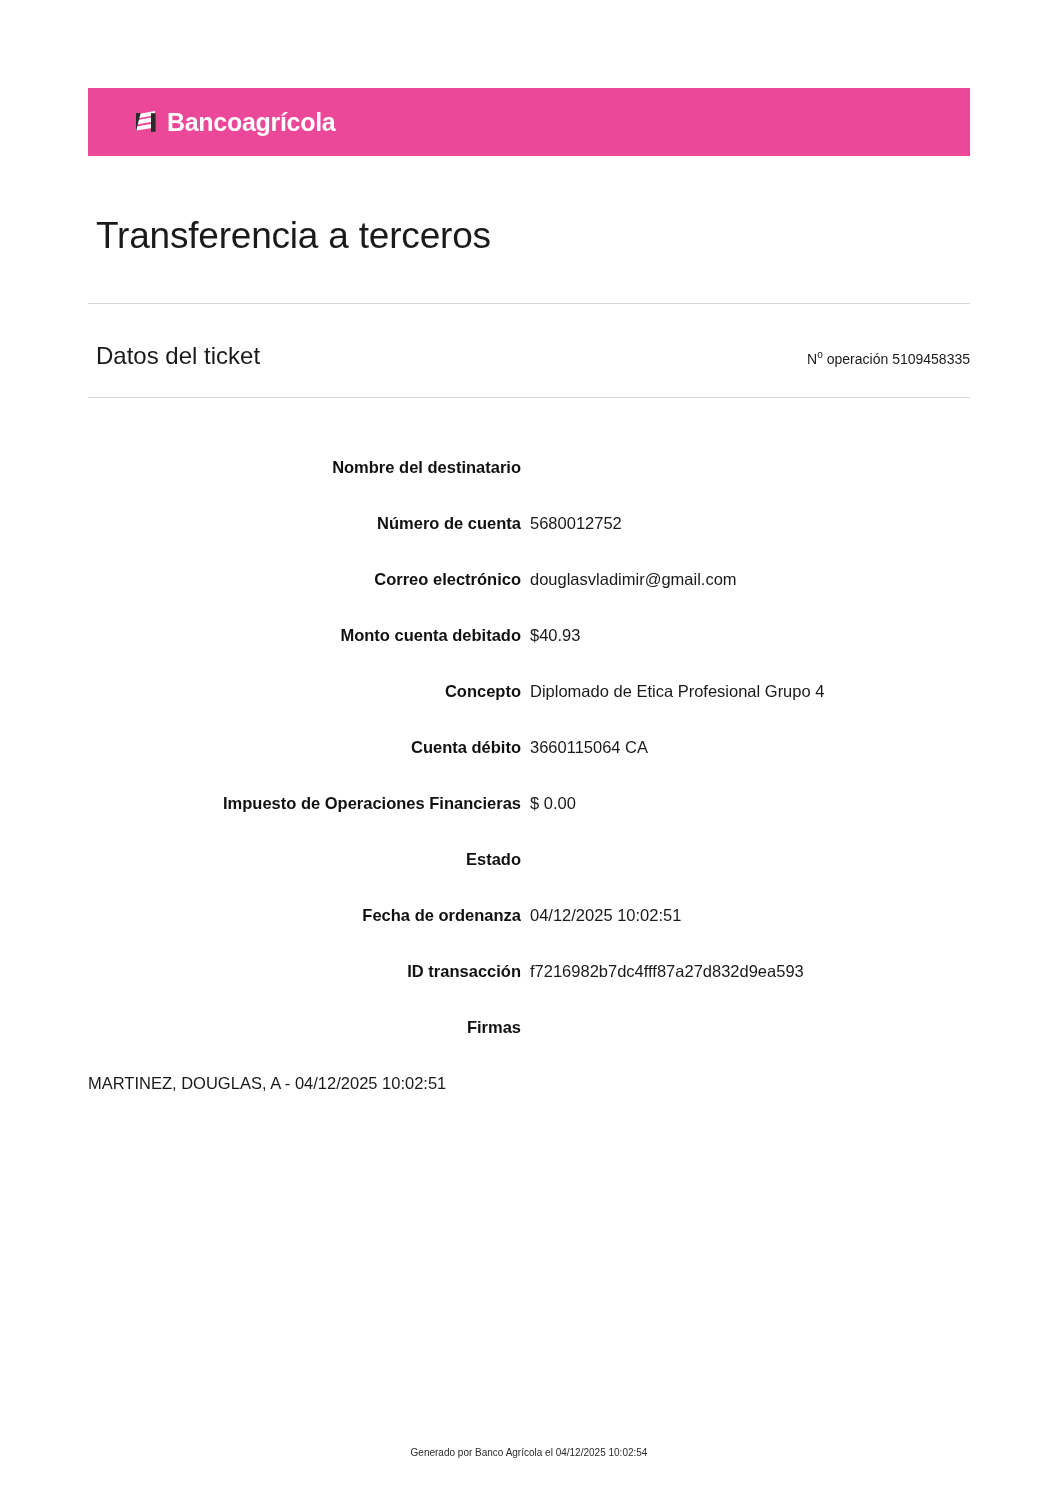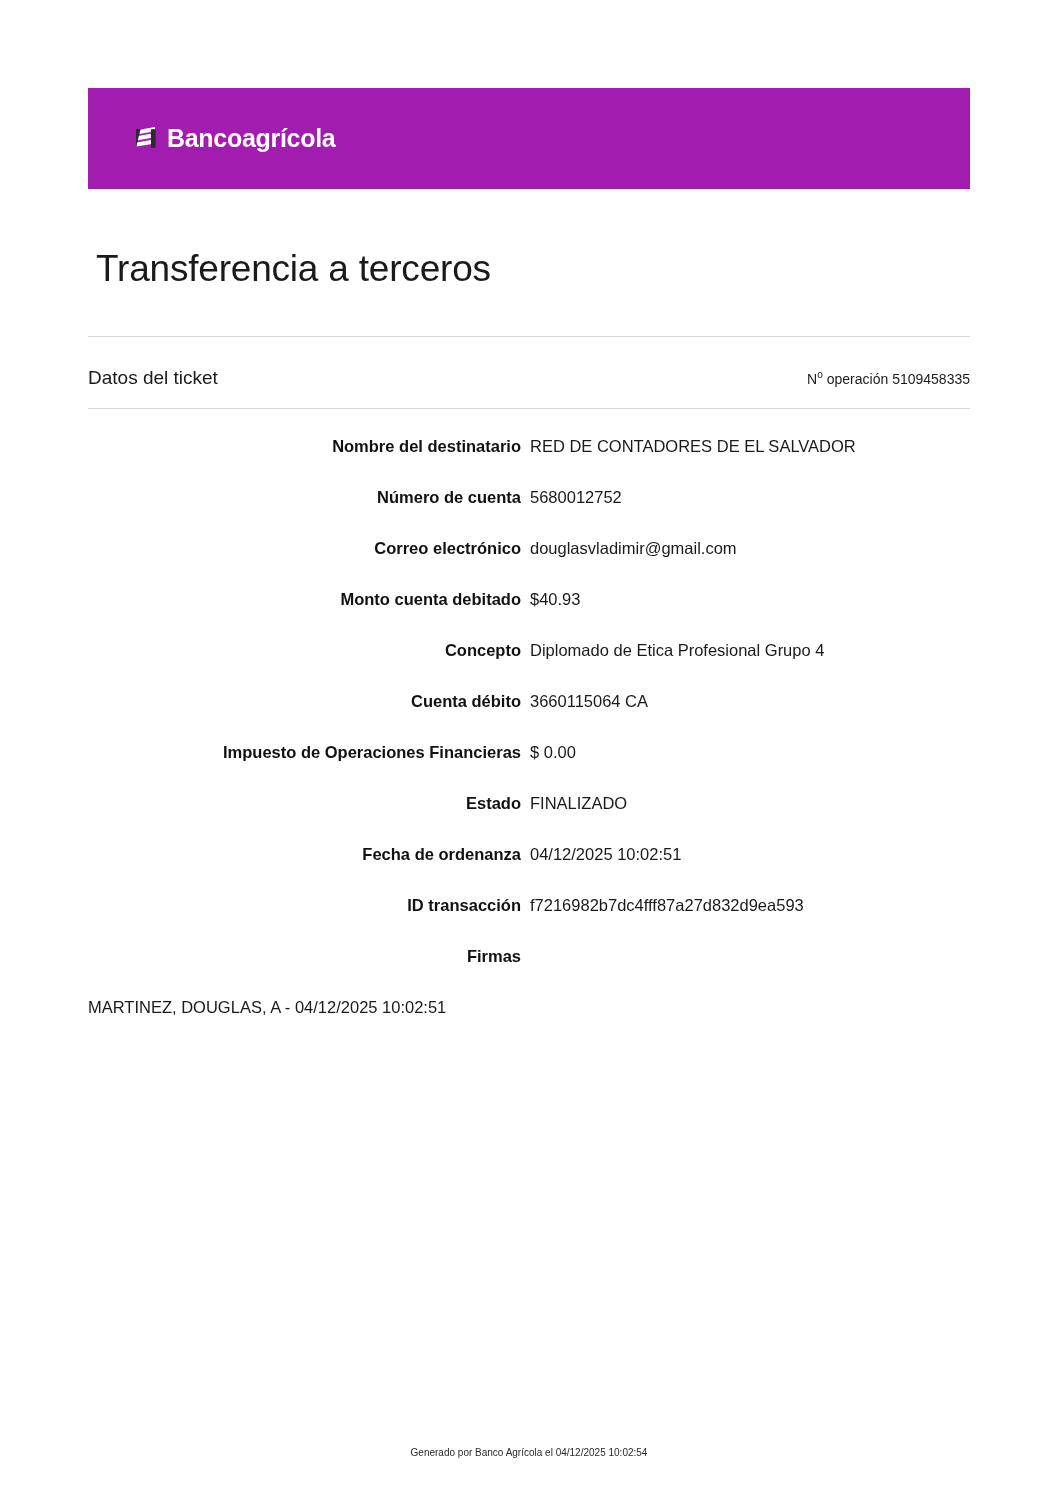--- a/index.html
+++ b/index.html
@@ -24,22 +24,22 @@
   }
   .content {
     position: absolute;
     left: 88px;
     top: 88px;
     width: 882px;
   }
 
   
   .brandbar {
-    height: 101px;
-    background: #a21caf;
+    height: 68px;
+    background: #ec4899;
     display: flex;
     align-items: center;
     padding-left: 46px;
     box-sizing: border-box;
   }
   .brand-lockup {
     display: flex;
     align-items: center;
     gap: 9px;
   }
@@ -75,22 +75,22 @@
   }
 
   
   .section-head {
     display: flex;
     align-items: baseline;
     justify-content: space-between;
     padding-top: 30px;
   }
   .section-title {
-    margin: 0;
-    font-size: 19px;
+    margin: 8px;
+    font-size: 24px;
     font-weight: normal;
     color: #1a1a1a;
     line-height: 1.2;
   }
   .op-number {
     font-size: 14px;
     color: #1a1a1a;
     white-space: nowrap;
   }
   .op-number sup {
@@ -105,20 +105,21 @@
   }
 
   
   .fields {
     padding-top: 26px;
   }
   .field-row {
     display: flex;
     align-items: flex-end;
     margin-bottom: 27px;
+    margin-top: 32px;
   }
   .field-label {
     width: 442px;
     flex: 0 0 442px;
     text-align: right;
     font-size: 16.5px;
     font-weight: bold;
     color: #111111;
     line-height: 1.45;
     padding-right: 9px;
@@ -171,21 +172,20 @@
     <div class="section-head">
       <h2 class="section-title">Datos del ticket</h2>
       <div class="op-number"><span>N</span><sup>o</sup><span> operación </span><span>5109458335</span></div>
     </div>
 
     <div class="rule-tight"></div>
 
     <div class="fields" id="fields-container">
         <div class="field-row">
           <div class="field-label">Nombre del destinatario</div>
-          <div class="field-value">RED DE CONTADORES DE EL SALVADOR</div>
         </div>
         <div class="field-row">
           <div class="field-label">Número de cuenta</div>
           <div class="field-value">5680012752</div>
         </div>
         <div class="field-row">
           <div class="field-label">Correo electrónico</div>
           <div class="field-value">douglasvladimir@gmail.com</div>
         </div>
         <div class="field-row">
@@ -199,21 +199,20 @@
         <div class="field-row">
           <div class="field-label">Cuenta débito</div>
           <div class="field-value">3660115064 CA</div>
         </div>
         <div class="field-row">
           <div class="field-label">Impuesto de Operaciones Financieras</div>
           <div class="field-value">$ 0.00</div>
         </div>
         <div class="field-row">
           <div class="field-label">Estado</div>
-          <div class="field-value">FINALIZADO</div>
         </div>
         <div class="field-row">
           <div class="field-label">Fecha de ordenanza</div>
           <div class="field-value">04/12/2025 10:02:51</div>
         </div>
         <div class="field-row">
           <div class="field-label">ID transacción</div>
           <div class="field-value">f7216982b7dc4fff87a27d832d9ea593</div>
         </div>
         <div class="field-row no-value">

